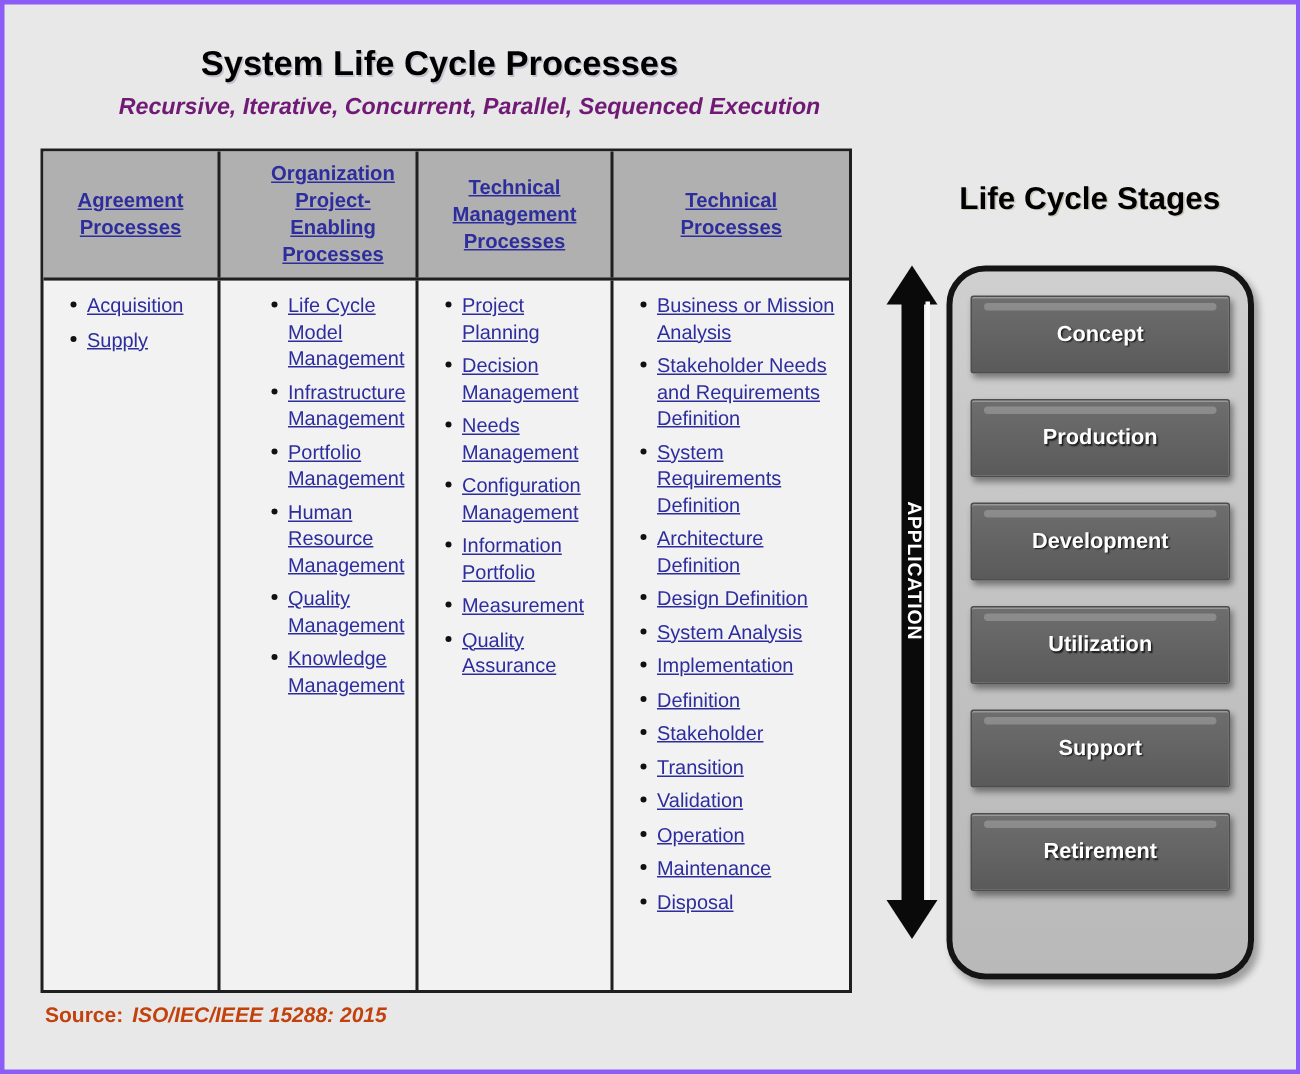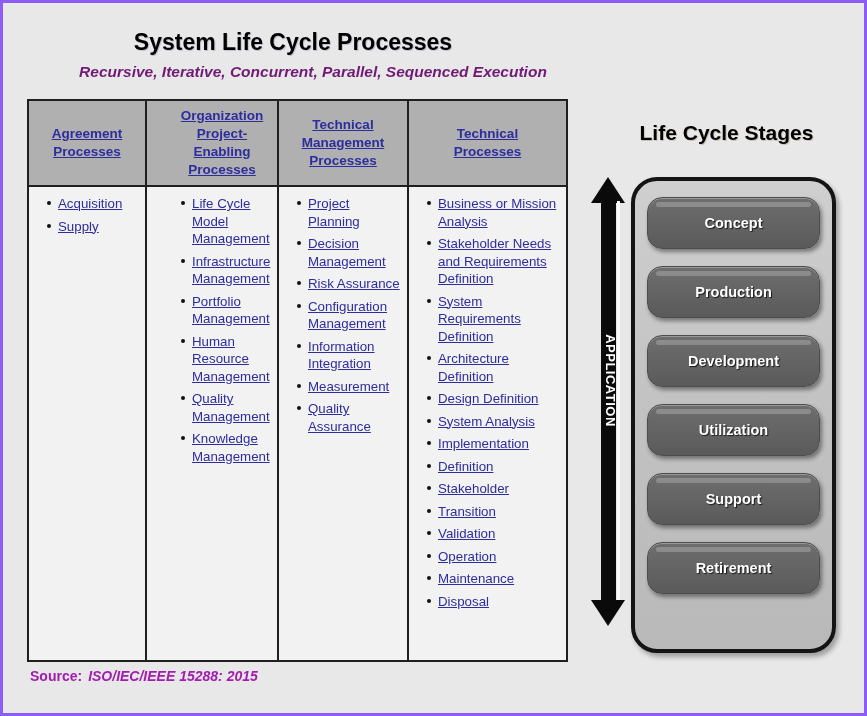--- a/index.html
+++ b/index.html
@@ -140,21 +140,21 @@
     text-align: right;
   }
 
   
   #source-line {
     position: absolute;
     left: 27px;
     top: 665px;
     font-size: 14px;
     font-weight: bold;
-    color: #a21caf;
+    color: #c2410c;
     white-space: nowrap;
   }
   #source-line .src-label { font-style: normal; }
   #source-line .src-value { font-style: italic; margin-left: 6px; }
 
   
   #right-section {
     position: absolute;
     left: 580px;
     top: 0;
@@ -247,21 +247,21 @@
     box-shadow: 3px 4px 5px rgba(0,0,0,0.32);
     padding: 16px 0 0 0;
   }
 
   .stage-box {
     position: relative;
     width: 173px;
     height: 52px;
     margin: 0 auto 17px auto;
     box-sizing: border-box;
-    border-radius: 15px;
+    border-radius: 2px;
     background: linear-gradient(180deg,#6e6e6e 0%, #656565 45%, #5a5a5a 100%);
     border: 1px solid #4d4d4d;
     box-shadow: 2px 3px 4px rgba(0,0,0,0.42),
                 inset 0 1px 0 rgba(255,255,255,0.30);
     display: flex;
     align-items: center;
     justify-content: center;
   }
   .stage-box::after {
     content: "";
@@ -321,23 +321,23 @@
               <li><span class="lnk">Portfolio Management</span></li>
               <li><span class="lnk">Human Resource Management</span></li>
               <li><span class="lnk">Quality Management</span></li>
               <li><span class="lnk">Knowledge Management</span></li>
             </ul>
           </div>
           <div class="col-b w3">
             <ul class="proc-list">
               <li><span class="lnk">Project Planning</span></li>
               <li><span class="lnk">Decision Management</span></li>
-              <li><span class="lnk">Risk Assurance</span></li>
+              <li><span class="lnk">Needs Management</span></li>
               <li><span class="lnk">Configuration Management</span></li>
-              <li><span class="lnk">Information Integration</span></li>
+              <li><span class="lnk">Information Portfolio</span></li>
               <li><span class="lnk">Measurement</span></li>
               <li><span class="lnk">Quality Assurance</span></li>
             </ul>
           </div>
           <div class="col-b w4">
             <ul class="proc-list">
               <li><span class="lnk">Business or Mission Analysis</span></li>
               <li><span class="lnk">Stakeholder Needs and Requirements Definition</span></li>
               <li><span class="lnk">System Requirements Definition</span></li>
               <li><span class="lnk">Architecture Definition</span></li>

